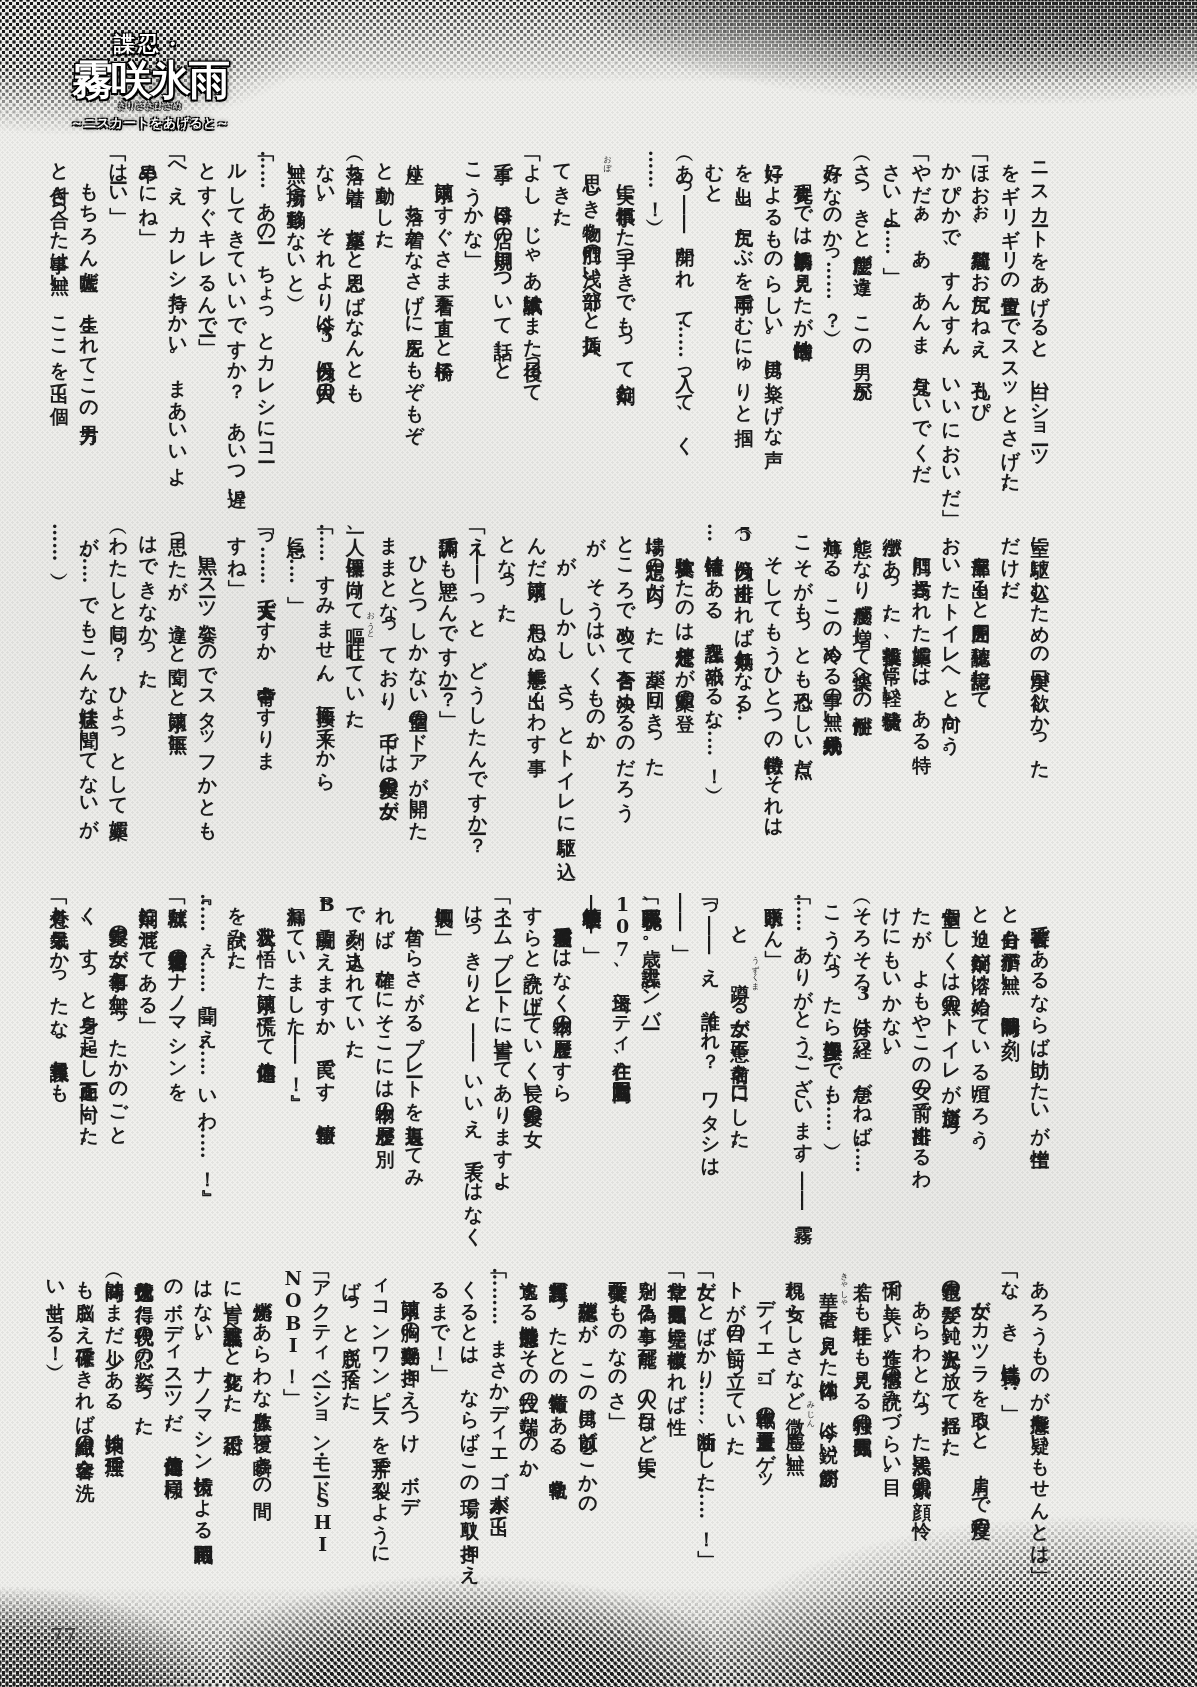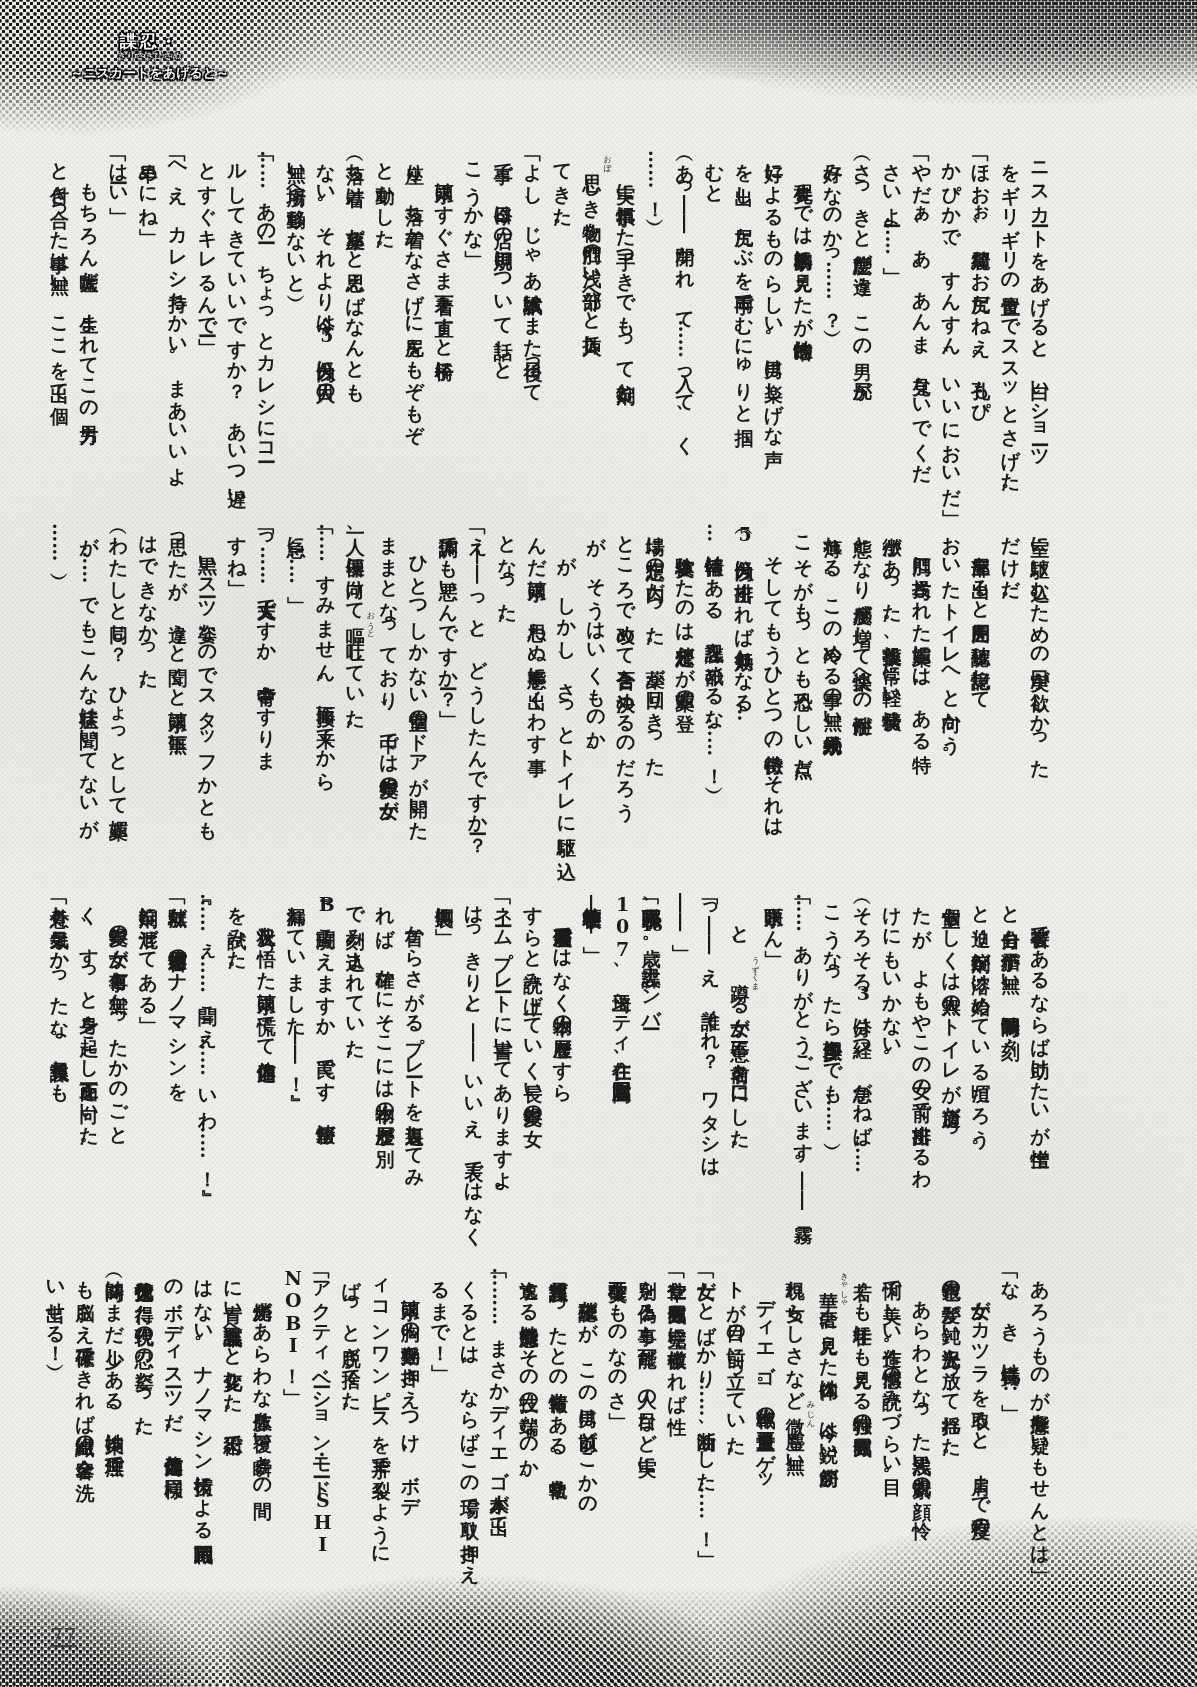--- a/index.html
+++ b/index.html
@@ -40,52 +40,53 @@
   #ht-bottom-mid { bottom:0; left:230px; width:480px; height:150px;
     -webkit-mask-image:radial-gradient(ellipse 80% 100% at 50% 100%,#000 40%,transparent 75%);
     mask-image:radial-gradient(ellipse 80% 100% at 50% 100%,#000 40%,transparent 75%); }
   #ht-bottom-left { bottom:0; left:0; width:280px; height:130px;
     -webkit-mask-image:radial-gradient(ellipse 100% 100% at 0% 100%,#000 40%,transparent 78%);
     mask-image:radial-gradient(ellipse 100% 100% at 0% 100%,#000 40%,transparent 78%); }
 
   
   .logo { position:absolute; left:60px; top:30px; width:180px; text-align:center; color:#fff; z-index:3;
     text-shadow:0 0 2px #000,0 0 5px #000,1.5px 1.5px 0 #000,-1.5px -1.5px 0 #000,-1.5px 1.5px 0 #000,1.5px -1.5px 0 #000; }
-  .logo-pre { font-size:17px; font-weight:bold; letter-spacing:3px; }
+  .logo-pre { font-size:21px; font-weight:bold; letter-spacing:3px; }
   .logo-title { font-size:41px; font-weight:bold; letter-spacing:-2px; line-height:1.1; }
   .logo-furi { font-size:8px; letter-spacing:1px; margin-top:-3px; }
   .logo-sub { font-size:12.5px; font-weight:bold; letter-spacing:0.5px; margin-top:4px; white-space:nowrap; }
 
   
   .band { position:absolute; right:142px; height:374px; writing-mode:vertical-rl; text-orientation:mixed;
     font-size:19px; line-height:29.6px; letter-spacing:0.35px; color:#1b1b1b; font-weight:600; z-index:2; }
   .line { margin:0; white-space:nowrap; }
   .tcy { text-combine-upright:all; }
   .up { text-orientation:upright; }
   rt { font-size:8px; font-weight:400; letter-spacing:0; }
 
   .pageno { position:absolute; left:50px; top:1624px; font-size:21px; color:#3d3d3d; z-index:3;
-    font-family:"DejaVu Serif","Liberation Serif",serif;text-decoration:underline; }
+    font-family:"DejaVu Serif","Liberation Serif",serif; }
 </style>
 </head>
 <body>
 
 <div class="page">
 
   <div class="dots" id="paper-texture"></div>
   <div class="dots" id="ht-top"></div>
   <div class="dots" id="ht-top-left"></div>
   <div class="dots" id="ht-top-right"></div>
   <div class="dots" id="ht-bottom"></div>
   <div class="dots" id="ht-bottom-left"></div>
   <div class="dots" id="ht-bottom-mid"></div>
   <div class="dots" id="ht-bottom-right"></div>
 
   <div class="logo">
     <div class="logo-pre">諜忍・</div>
+    <div class="logo-title">霧咲氷雨</div>
     <div class="logo-furi">きりさきひさめ</div>
     <div class="logo-sub">～ニスカートをあげると～</div>
   </div>
 
   <div class="band" id="band1" style="top:150px">
       <p class="line">ニスカートをあげると、白いショーツ</p>
       <p class="line">をギリギリの位置までススッとさげた。</p>
       <p class="line">「ほおぉ、綺麗なお尻だねえ。孔もぴ</p>
       <p class="line">かぴかで、すんすん、いいにおいだ」</p>
       <p class="line">「やだぁ、あ、あんま、見ないでくだ</p>

